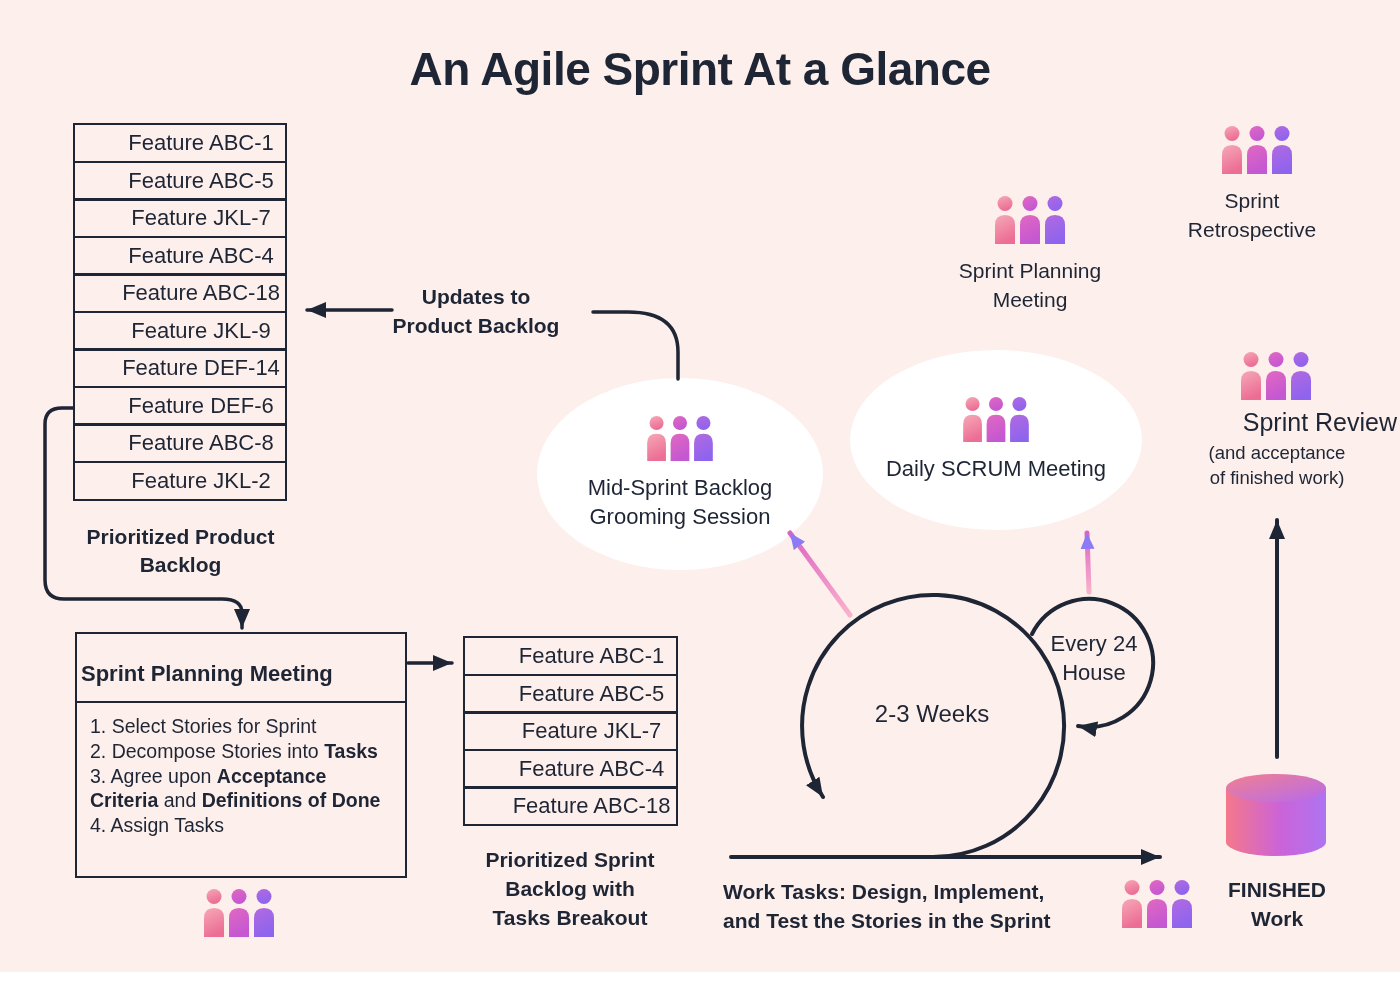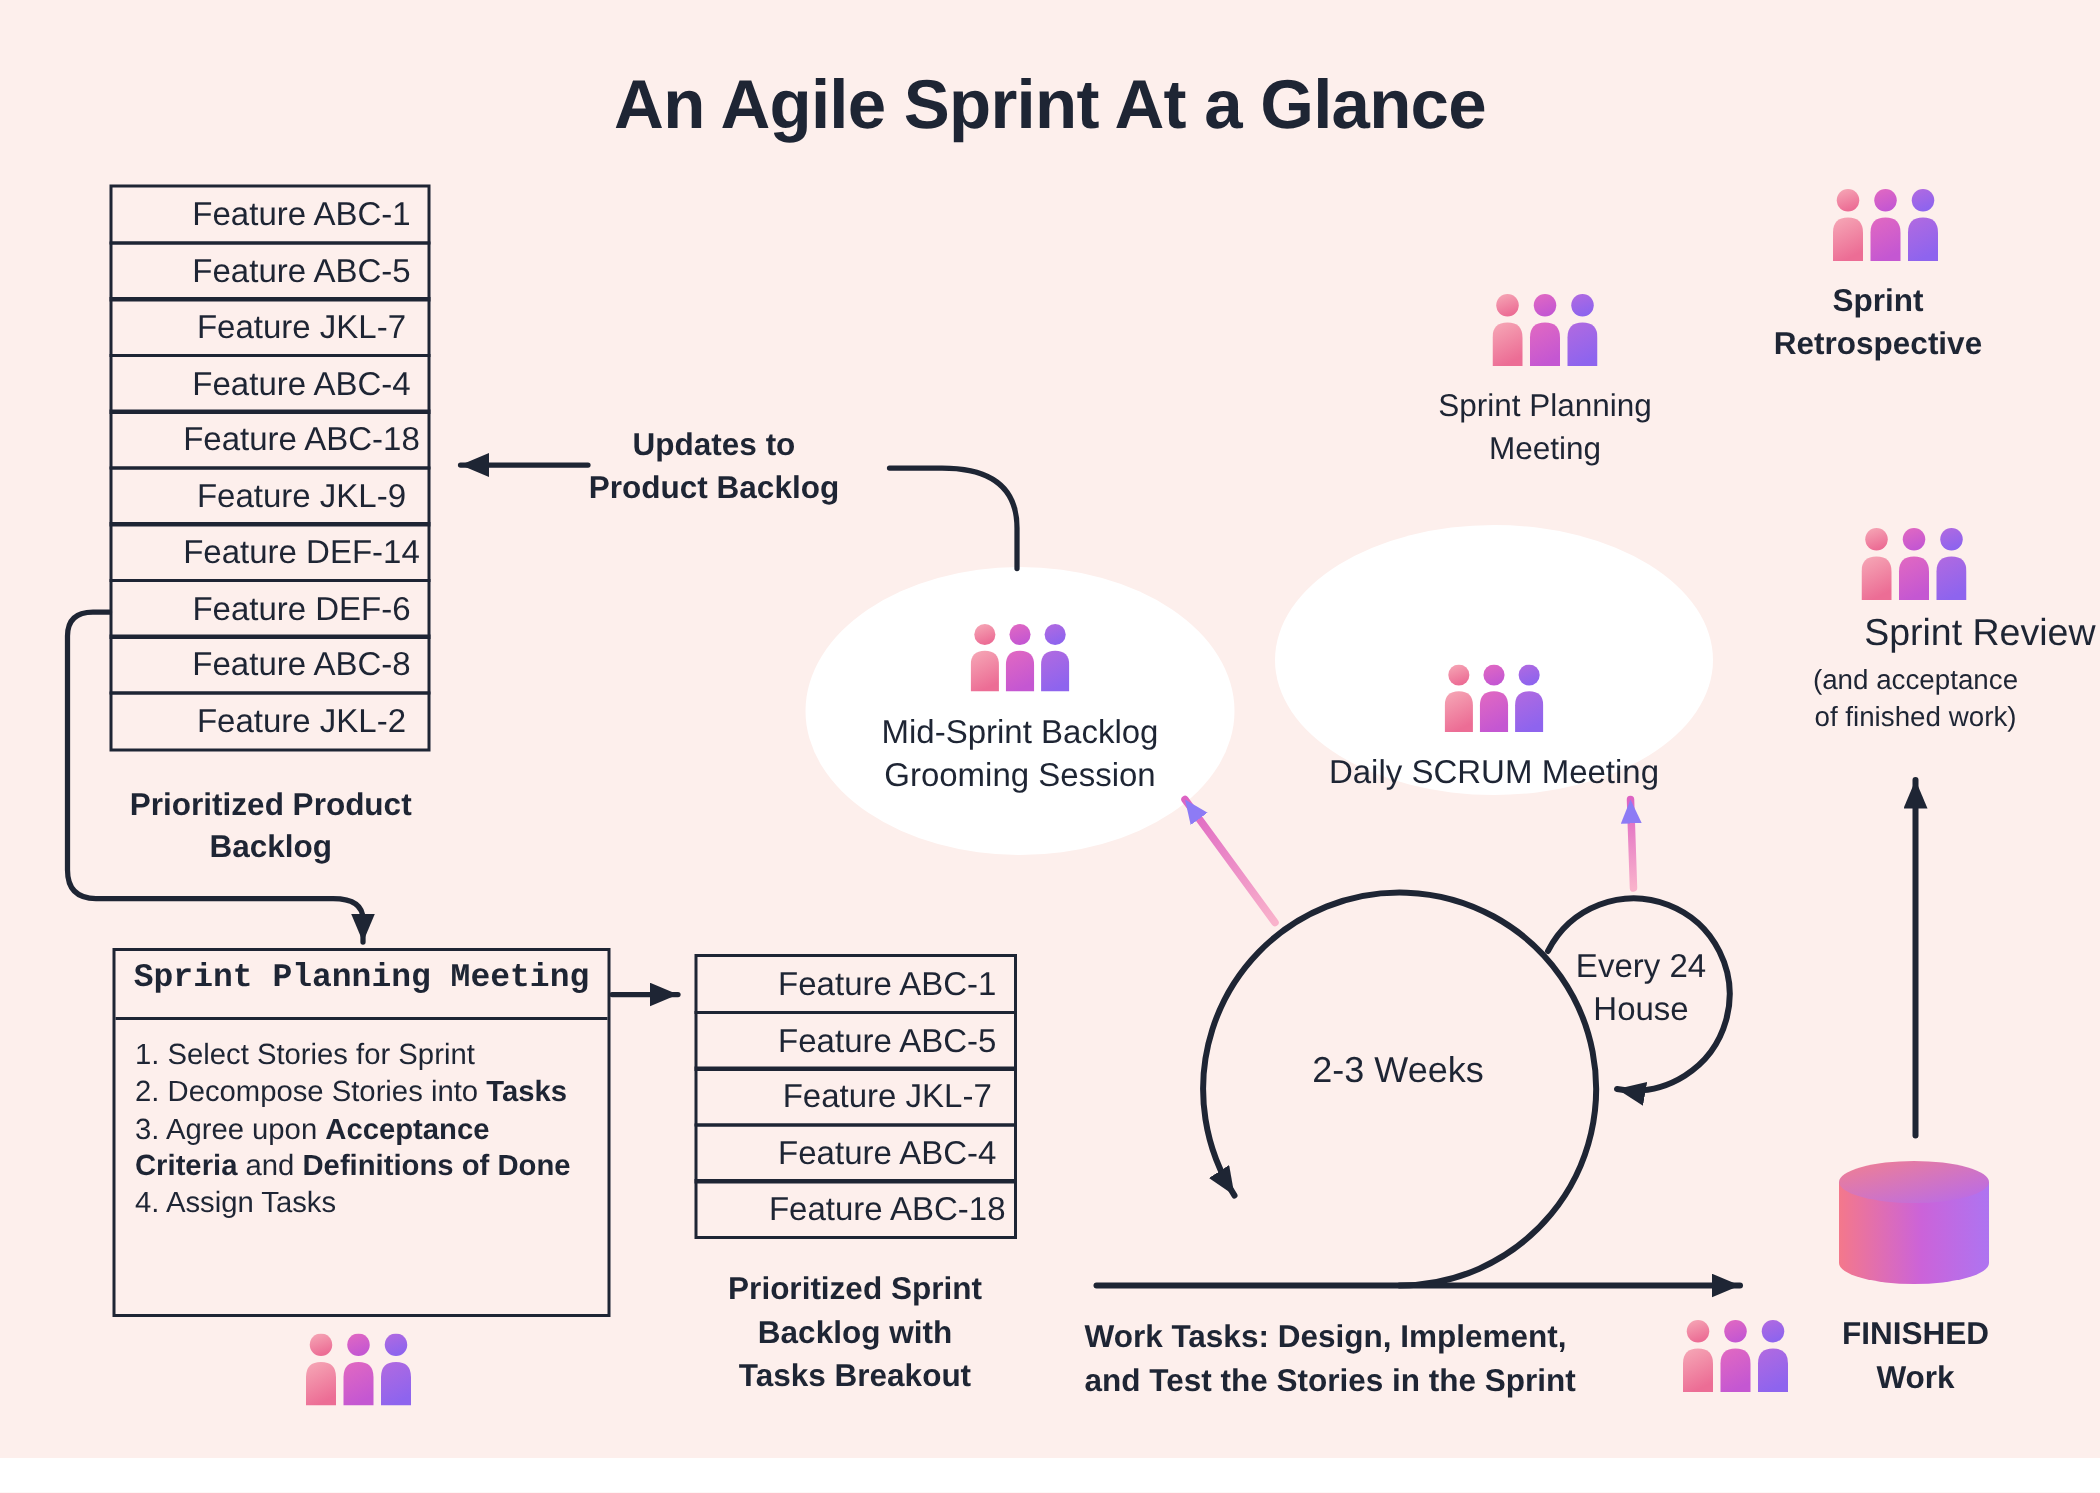--- a/index.html
+++ b/index.html
@@ -22,22 +22,22 @@
   }
   .feature-row:first-child { margin-top:0; }
   .lbl { position:absolute; text-align:center; }
   .lbl .ln { display:block; }
   .bold { font-weight:bold; }
   .planning-box {
     position:absolute; border:2.5px solid #1e2534; box-sizing:border-box;
     background:transparent;
   }
   .planning-box .pb-header {
-    border-bottom:2.5px solid #1e2534; text-align:center;
-    font-weight:bold; font-size:22px; padding:5px 4px 14px 4px;font-family:Liberation Mono, monospace;
+    border-bottom:2.5px solid #1e2534; text-align:left;
+    font-weight:bold; font-size:22px; padding:27px 4px 14px 4px;
   }
   .planning-box .pb-body {
     padding:11px 13px; font-size:19.5px; line-height:1.27;
   }
   .ellipse {
     position:absolute; background:#ffffff; border-radius:50%;
     display:flex; flex-direction:column; align-items:center; justify-content:center;
     gap:13px; z-index:2;
   }
   .ellipse .etxt { font-size:22px; line-height:1.3; text-align:center; }
@@ -138,42 +138,42 @@
   <div class="ellipse" style="left:537px; top:378px; width:286px; height:192px;">
     <svg class="people" width="66" height="45" viewBox="0 0 70 48">
         <use href="#ppl" xlink:href="#ppl"></use>
       </svg>
     <div class="etxt">
       <span class="ln">Mid-Sprint Backlog</span>
       <span class="ln">Grooming Session</span>
     </div>
   </div>
 
-  <div class="ellipse" style="left:850px; top:350px; width:292px; height:180px;justify-content:flex-end;">
+  <div class="ellipse" style="left:850px; top:350px; width:292px; height:180px;">
     <svg class="people" width="66" height="45" viewBox="0 0 70 48">
         <use href="#ppl" xlink:href="#ppl"></use>
       </svg>
     <div class="etxt">
       <span class="ln">Daily SCRUM</span>
       <span class="ln">Meeting</span>
     </div>
   </div>
 
   <svg class="people abs above" style="left:995px; top:196px;" width="70" height="48" viewBox="0 0 70 48">
       <use href="#ppl" xlink:href="#ppl"></use>
     </svg>
   <div class="lbl" style="left:930px; top:256px; width:200px; font-size:21px; line-height:1.4;">
     <span class="ln">Sprint Planning</span>
     <span class="ln">Meeting</span>
   </div>
 
   <svg class="people abs above" style="left:1222px; top:126px;" width="70" height="48" viewBox="0 0 70 48">
       <use href="#ppl" xlink:href="#ppl"></use>
     </svg>
-  <div class="lbl" style="left:1152px; top:186px; width:200px; font-size:21px; line-height:1.4;font-weight:bold;">
+  <div class="lbl" style="left:1152px; top:186px; width:200px; font-size:21px; line-height:1.4;">
     <span class="ln">Sprint</span>
     <span class="ln">Retrospective</span>
   </div>
 
   <svg class="people abs above" style="left:1241px; top:352px;" width="70" height="48" viewBox="0 0 70 48">
       <use href="#ppl" xlink:href="#ppl"></use>
     </svg>
   <div class="lbl" style="left:1157px; top:408px; width:240px; font-size:25px;text-align:right;">Sprint Review</div>
   <div class="lbl" style="left:1157px; top:441px; width:240px; font-size:18.5px; line-height:1.35;">
     <span class="ln">(and acceptance</span>

